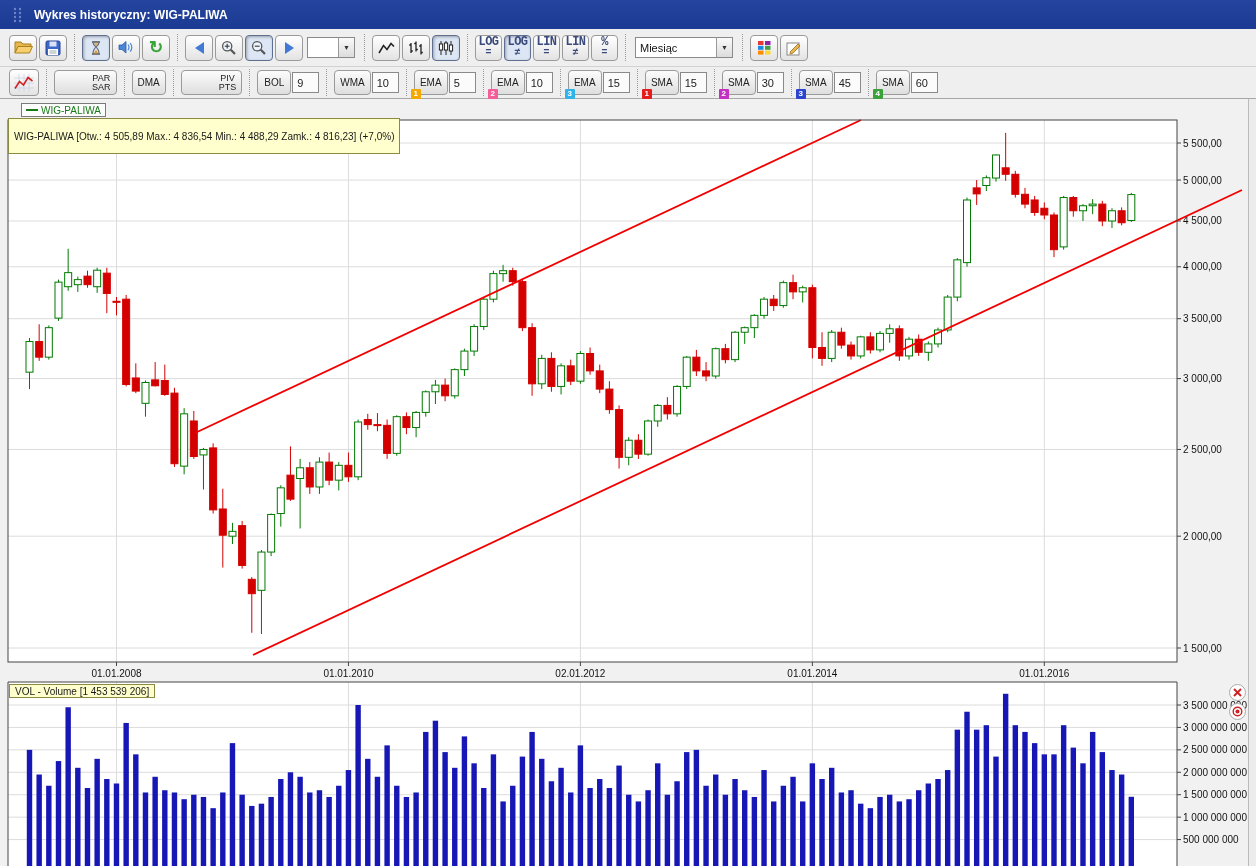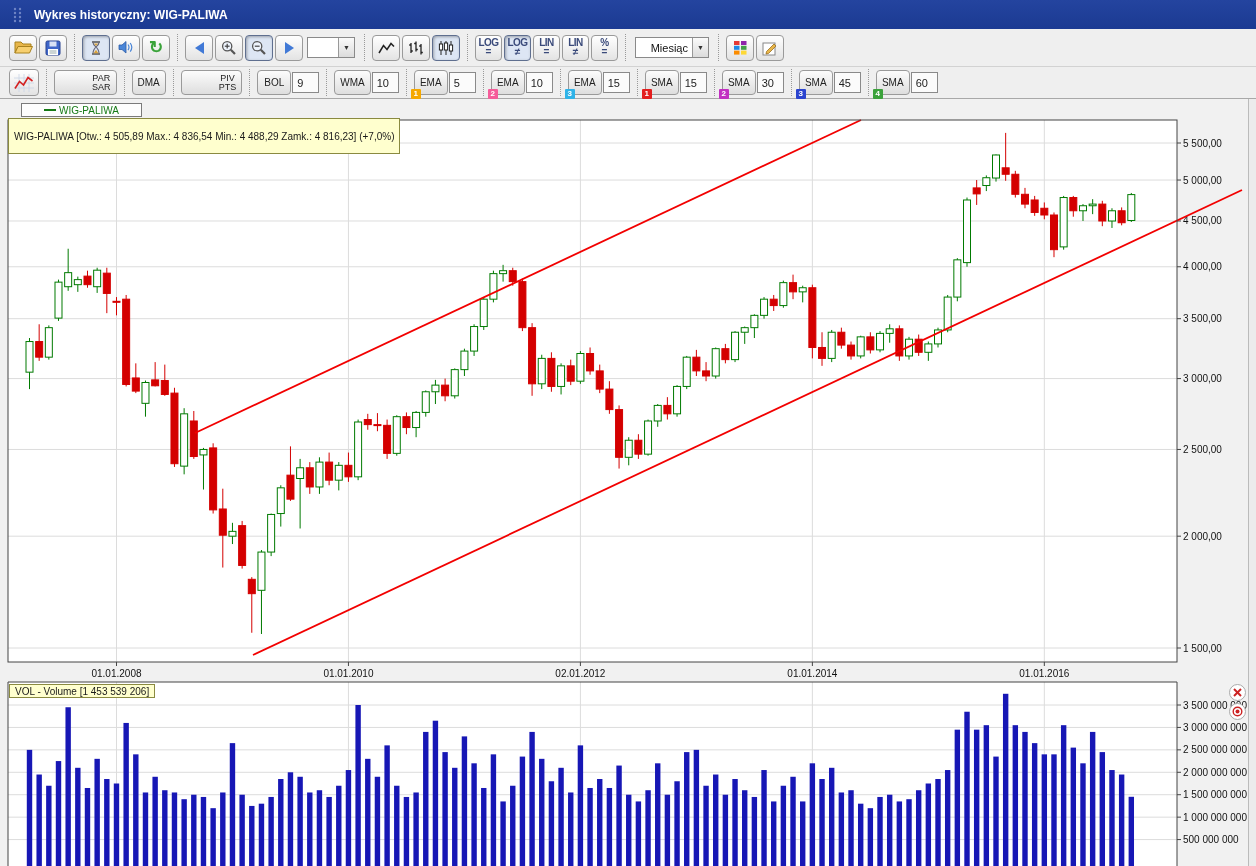--- a/index.html
+++ b/index.html
@@ -12,47 +12,47 @@
   .grip{width:12px;height:16px;margin-right:10px;opacity:.85;}
   
   .toolbar{position:absolute;left:0;width:100%;background:#efefef;display:flex;align-items:center;padding-left:8px;}
   .tb1{top:29px;height:38px;border-bottom:1px solid #d2d2d2;}
   .tb2{top:67px;height:32px;border-bottom:1px solid #a8a8a8;}
   .tbtn{display:flex;flex-direction:column;align-items:center;justify-content:center;width:28px;height:26px;
         margin:0 1px;border:1px solid #9a9a9a;border-radius:4px;background:linear-gradient(#ffffff,#e3e3e3);
         padding:0;cursor:pointer;}
   .tbtn.pressed{background:#dde6f4;border:1px solid #5f6f8f;box-shadow:inset 1px 1px 3px rgba(0,0,0,.3);}
   .vsep{width:0;height:27px;border-left:1px dotted #9a9a9a;margin:0 6px;}
-  .scale-top{font-size:10px;font-weight:bold;color:#3a4a7a;line-height:9px;letter-spacing:-0.5px;}
+  .scale-top{font-size:12px;font-weight:bold;color:#3a4a7a;line-height:9px;letter-spacing:-0.5px;font-family:Liberation Mono, monospace;}
   .scale-bot{font-size:10px;font-weight:bold;color:#3a4a7a;line-height:10px;}
   .glyph-refresh{font-size:17px;font-weight:bold;color:#3aa33a;line-height:17px;}
   .tri{width:0;height:0;}
   .tri-left{border-top:6px solid transparent;border-bottom:6px solid transparent;border-right:9px solid #4179d6;}
   .tri-right{border-top:6px solid transparent;border-bottom:6px solid transparent;border-left:9px solid #4179d6;}
   .combo{height:21px;background:#fff;border:1px solid #8a8a8a;display:flex;align-items:center;margin:0 3px;cursor:pointer;}
   .combo .val{font-size:11px;padding:0 4px;color:#111;flex:1;white-space:nowrap;}
   .combo .arr{width:16px;height:100%;border-left:1px solid #999;background:linear-gradient(#fafafa,#dcdcdc);
               display:flex;align-items:center;justify-content:center;font-size:7px;color:#333;}
   .combo-empty{width:48px;}
-  .combo-int{width:74px;text-align:right;}
+  .combo-int{width:98px;}
   
   .ind-group{position:relative;display:flex;align-items:center;margin:0 1px;}
   .ind-btn{display:flex;flex-direction:column;align-items:center;justify-content:center;min-width:34px;height:25px;
            border:1px solid #9a9a9a;border-radius:4px;background:linear-gradient(#fcfcfc,#dedede);
            font-family:inherit;font-size:10px;color:#222;padding:1px 5px;cursor:pointer;}
   .ind-btn .l2{font-size:9px;line-height:9px;margin-left:32px;}
   .ind-input{width:27px;height:21px;border:1px solid #8a8a8a;background:#fbfbfb;font-family:inherit;font-size:11px;
              color:#222;padding:0 0 0 4px;margin-left:1px;}
   .badge{position:absolute;left:-3px;bottom:-4px;width:10px;height:10px;font-size:8px;font-weight:bold;color:#fff;
          text-align:center;line-height:10px;border-radius:1px;}
   
   .chartsec{position:absolute;left:0;top:99px;width:1256px;height:767px;background:#f1f1f1;}
   #chart-svg{position:absolute;left:0;top:0;}
   .legend-chip{position:absolute;left:21px;top:4px;background:#fdfdfd;border:1px solid #7a7a7a;
-               font-size:10px;color:#167a16;padding:0 22px;height:14px;display:flex;align-items:center;gap:3px;}
+               font-size:10px;color:#167a16;padding:0 4px;height:14px;display:flex;align-items:center;gap:3px;}
   .legend-chip .dash{display:inline-block;width:12px;height:0;border-top:2px solid #167a16;}
   .infobar{position:absolute;left:8px;top:19px;background:#ffffce;border:1px solid #8a8a40;color:#1a1a1a;
            font-size:10px;padding:17px 5px;white-space:nowrap;height:14px;display:flex;align-items:center;}
   .vol-chip{position:absolute;left:9px;top:585px;background:#ffffce;border:1px solid #8a8a40;color:#1a1a1a;
             font-size:10px;padding:1px 5px;white-space:nowrap;height:14px;display:flex;align-items:center;}
   .pane-btn{position:absolute;width:17px;height:17px;border:1px solid #aaa;border-radius:50%;background:#fff;
             display:flex;align-items:center;justify-content:center;cursor:pointer;padding:0;}
   .rstrip{position:absolute;left:1248px;top:0;width:8px;height:767px;background:#ececec;border-left:1px solid #bbb;}
   svg text{font-family:"Liberation Sans","DejaVu Sans",sans-serif;font-size:10px;fill:#111;}
 </style>

